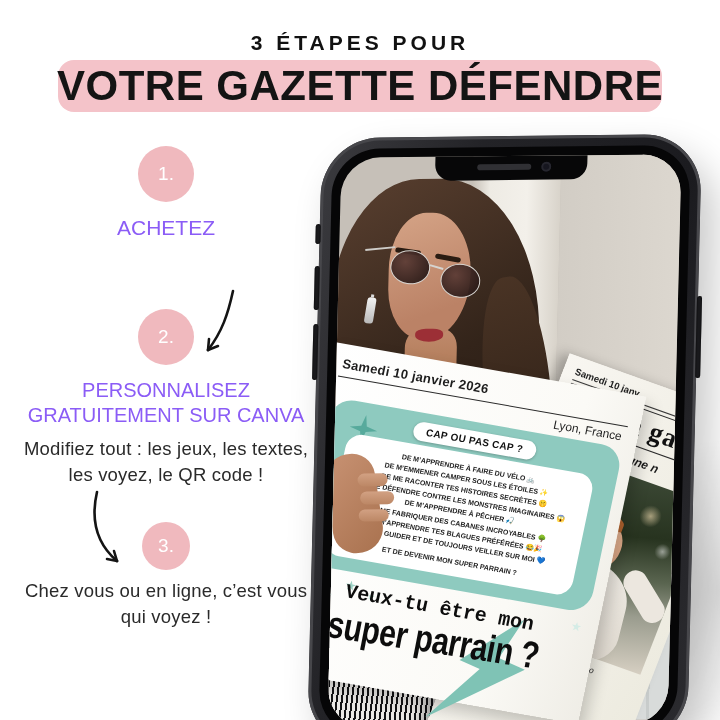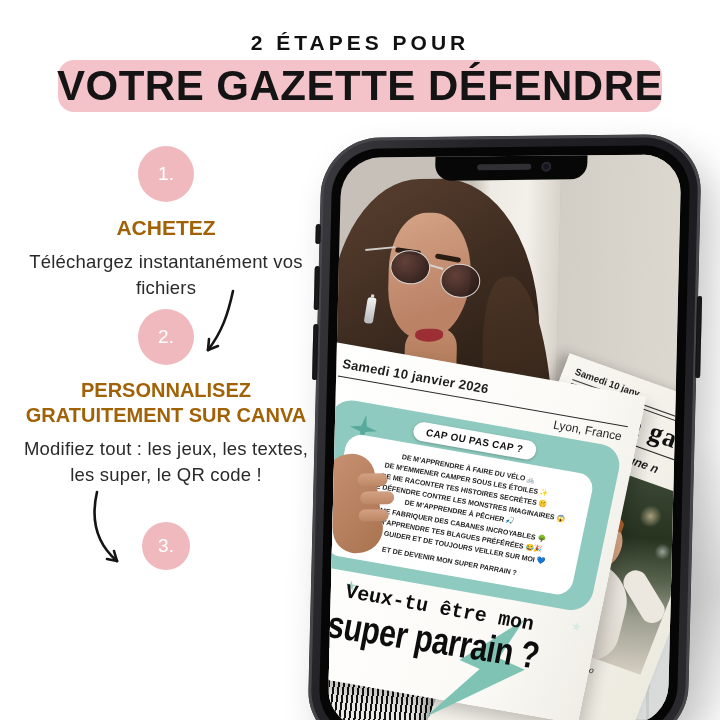--- a/index.html
+++ b/index.html
@@ -22,21 +22,21 @@
   }
   
   .step { position:absolute; left:0; width:332px; display:flex; flex-direction:column; align-items:center; text-align:center; z-index:2; }
   .step-circle {
     border-radius:50%; background:#f0b9be; color:#ffffff;
     display:flex; align-items:center; justify-content:center;
     font-size:19px; font-weight:400;
   }
   .c-big { width:56px; height:56px; }
   .c-small { width:48px; height:48px; }
-  .step-title { margin-top:13px; font-size:21px; font-weight:700; color:#a16207; line-height:1.25; }
+  .step-title { margin-top:13px; font-size:21px; font-weight:400; color:#8b5cf6; line-height:1.25; }
   .step-desc { margin-top:8px; font-size:18.5px; font-weight:400; color:#2a2a2a; line-height:1.38; letter-spacing:0.2px; }
   #step1 { top:146px; }
   #step2 { top:309px; }
   #step2 .step-title { font-size:20px; }
   #step3 { top:522px; }
   .arrows { position:absolute; inset:0; z-index:1; pointer-events:none; }
   
   .phone-shadow {
     position:absolute; left:560px; top:380px; width:320px; height:420px;
     background:radial-gradient(closest-side, rgba(0,0,0,0.13), rgba(0,0,0,0) 72%);
@@ -171,35 +171,35 @@
   .hand { position:absolute; left:-4px; top:296px; width:50px; height:100px; z-index:7;
         background:linear-gradient(140deg,#c89273,#a9724f); border-radius:24px; transform:rotate(-10deg); }
   .finger { position:absolute; background:linear-gradient(#d2a183,#bc8765); border-radius:8px; z-index:7; }
   .f1 { left:24px; top:316px; width:30px; height:13px; }
   .f2 { left:27px; top:334px; width:34px; height:13px; }
   .f3 { left:26px; top:352px; width:30px; height:12px; }
 </style>
 </head>
 <body>
 
-<div class="kicker">2 ÉTAPES POUR</div>
+<div class="kicker">3 ÉTAPES POUR</div>
 <div class="banner">VOTRE GAZETTE DÉFENDRE</div>
 
 <div class="step" id="step1">
   <div class="step-circle c-big">1.</div>
   <div class="step-title">ACHETEZ</div>
-  <div class="step-desc" style="max-width:300px;">Téléchargez instantanément vos fichiers</div>
 </div>
 <div class="step" id="step2">
   <div class="step-circle c-big">2.</div>
   <div class="step-title" style="max-width:320px;">PERSONNALISEZ GRATUITEMENT SUR CANVA</div>
-  <div class="step-desc" style="max-width:300px;">Modifiez tout : les jeux, les textes, les super, le QR code !</div>
+  <div class="step-desc" style="max-width:300px;">Modifiez tout : les jeux, les textes, les voyez, le QR code !</div>
 </div>
 <div class="step" id="step3">
   <div class="step-circle c-small">3.</div>
+  <div class="step-desc" style="max-width:310px;">Chez vous ou en ligne, c’est vous qui voyez !</div>
 </div>
 
 <svg class="arrows" viewBox="0 0 720 720">
   <g stroke="#141414" stroke-width="2.6" fill="none" stroke-linecap="round">
     <path d="M233 291 C228 314 222 332 208 350"></path>
     <path d="M208 350 L209 339"></path>
       <path d="M208 350 L218 346"></path>
   </g>
   <g stroke="#141414" stroke-width="2.6" fill="none" stroke-linecap="round">
     <path d="M97 492 C91 518 95 542 117 561"></path>

